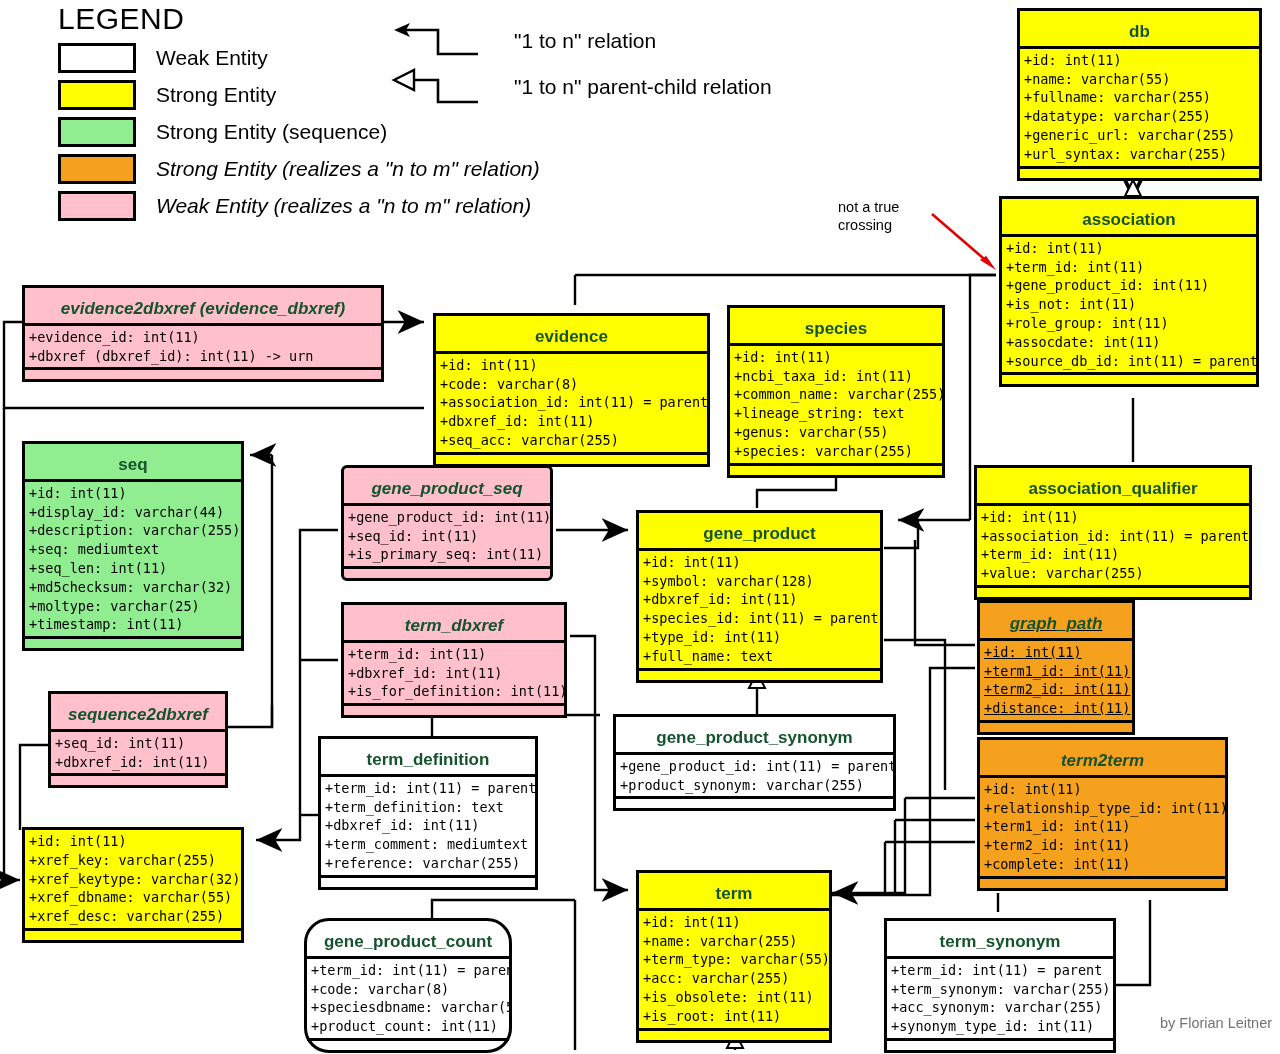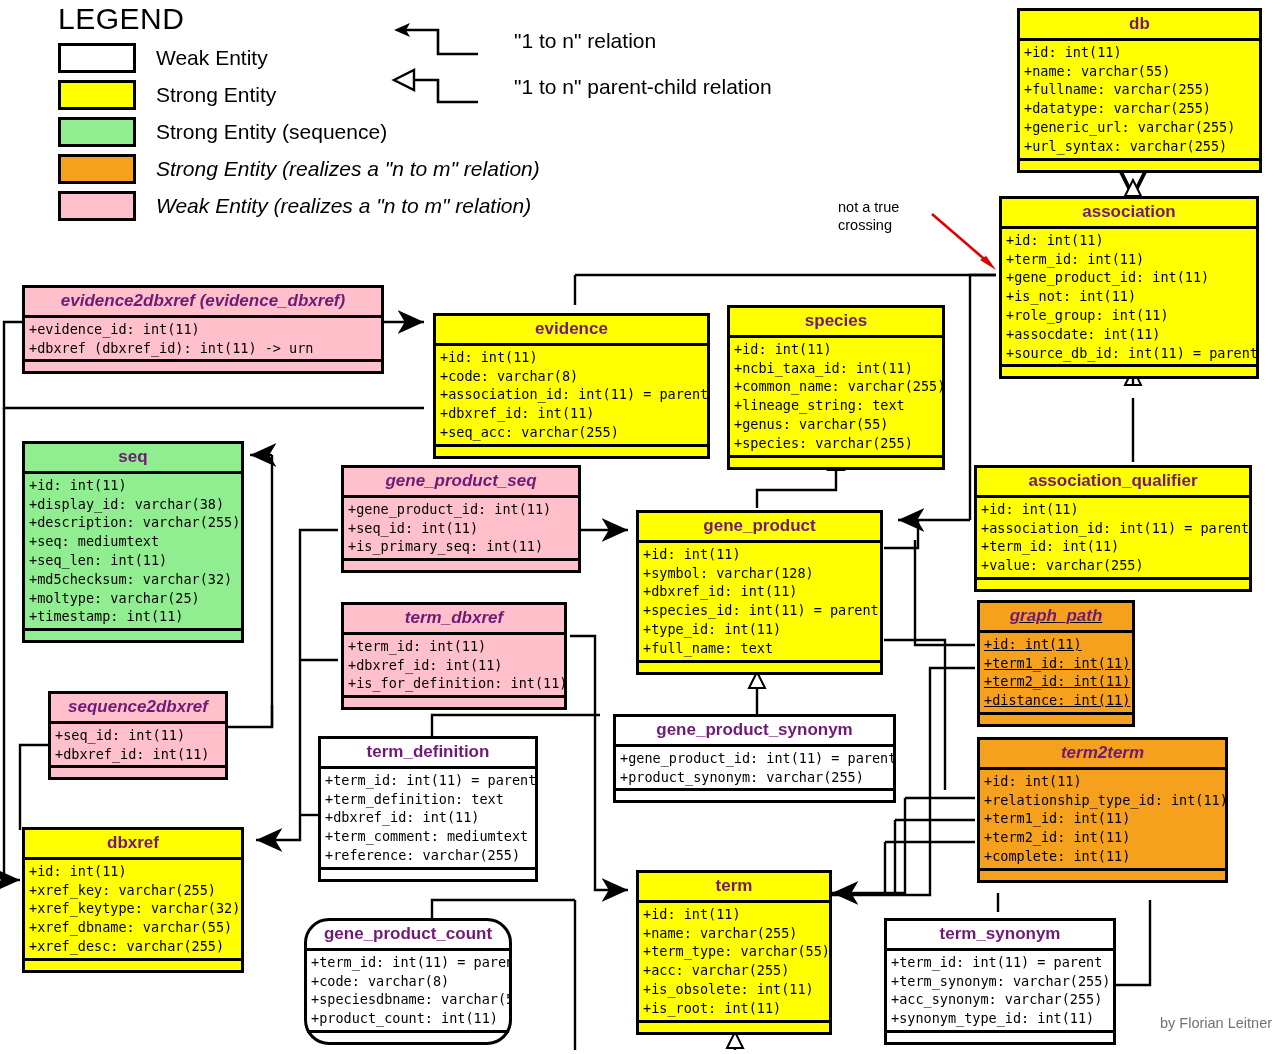--- a/index.html
+++ b/index.html
@@ -18,22 +18,22 @@
   .legend-label{font-size:21px;margin-left:20px;color:#000;white-space:nowrap;}
   .legend-label.ital{font-style:italic;}
 
   #legend-relations{position:absolute;left:390px;top:18px;}
   .rel-row{display:flex;align-items:center;height:46px;}
   .rel-text{font-size:21px;margin-left:28px;color:#000;white-space:nowrap;}
 
   
   .entity{position:absolute;border:3px solid #000;box-sizing:border-box;}
   .entity .ent-title{
-    text-align:center;font-weight:bold;font-size:17px;color:#701a75;
-    padding:4px 6px 5px 6px;border-bottom:3px solid #000;line-height:1.05;
+    text-align:center;font-weight:bold;font-size:17px;color:#14532d;
+    padding:12px 6px 5px 6px;border-bottom:3px solid #000;line-height:1.05;
   }
   .entity .ent-fields{padding:2px 0 2px 0;border-bottom:3px solid #000;}
   .entity .ent-foot{height:9px;}
   .entity .fld{
     font-family:"DejaVu Sans Mono","Liberation Mono",monospace;
     font-size:13.5px;line-height:18.8px;color:#000;padding-left:4px;
     white-space:nowrap;overflow:hidden;
   }
   .ital .ent-title{font-style:italic;}
 
@@ -253,32 +253,32 @@
       <div class="fld">+genus: varchar(55)</div>
       <div class="fld">+species: varchar(255)</div>
     </div>
     <div class="ent-foot"></div>
   </div>
 
   <div class="entity c-green" style="left:22px;top:441px;width:222px;">
     <div class="ent-title">seq</div>
     <div class="ent-fields">
       <div class="fld">+id: int(11)</div>
-      <div class="fld">+display_id: varchar(38)</div>
+      <div class="fld">+display_id: varchar(44)</div>
       <div class="fld">+description: varchar(255)</div>
       <div class="fld">+seq: mediumtext</div>
       <div class="fld">+seq_len: int(11)</div>
       <div class="fld">+md5checksum: varchar(32)</div>
       <div class="fld">+moltype: varchar(25)</div>
       <div class="fld">+timestamp: int(11)</div>
     </div>
     <div class="ent-foot"></div>
   </div>
 
-  <div class="entity c-pink ital" style="left:341px;top:465px;width:240px;">
+  <div class="entity c-pink ital" style="left:341px;top:465px;width:212px;border-radius:6px;">
     <div class="ent-title">gene_product_seq</div>
     <div class="ent-fields">
       <div class="fld">+gene_product_id: int(11)</div>
       <div class="fld">+seq_id: int(11)</div>
       <div class="fld">+is_primary_seq: int(11)</div>
     </div>
     <div class="ent-foot"></div>
   </div>
 
   <div class="entity c-yellow" style="left:974px;top:465px;width:278px;">
@@ -362,21 +362,20 @@
       <div class="fld">+term_id: int(11) = parent</div>
       <div class="fld">+term_definition: text</div>
       <div class="fld">+dbxref_id: int(11)</div>
       <div class="fld">+term_comment: mediumtext</div>
       <div class="fld">+reference: varchar(255)</div>
     </div>
     <div class="ent-foot"></div>
   </div>
 
   <div class="entity c-yellow" style="left:22px;top:827px;width:222px;">
-    <div class="ent-title">dbxref</div>
     <div class="ent-fields">
       <div class="fld">+id: int(11)</div>
       <div class="fld">+xref_key: varchar(255)</div>
       <div class="fld">+xref_keytype: varchar(32)</div>
       <div class="fld">+xref_dbname: varchar(55)</div>
       <div class="fld">+xref_desc: varchar(255)</div>
     </div>
     <div class="ent-foot"></div>
   </div>
 

